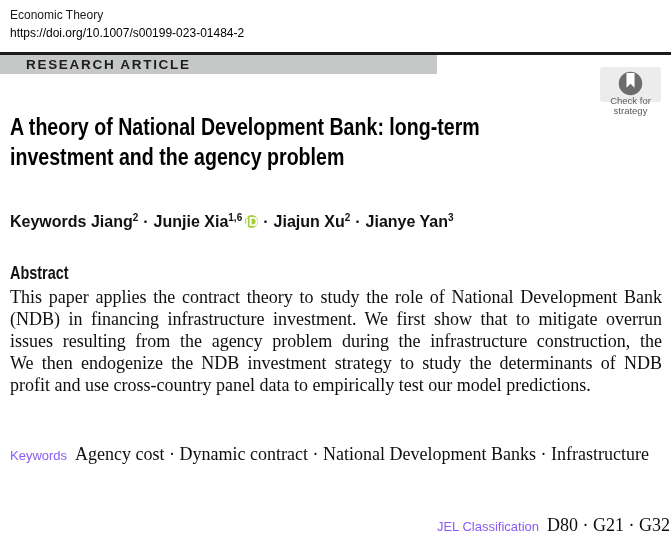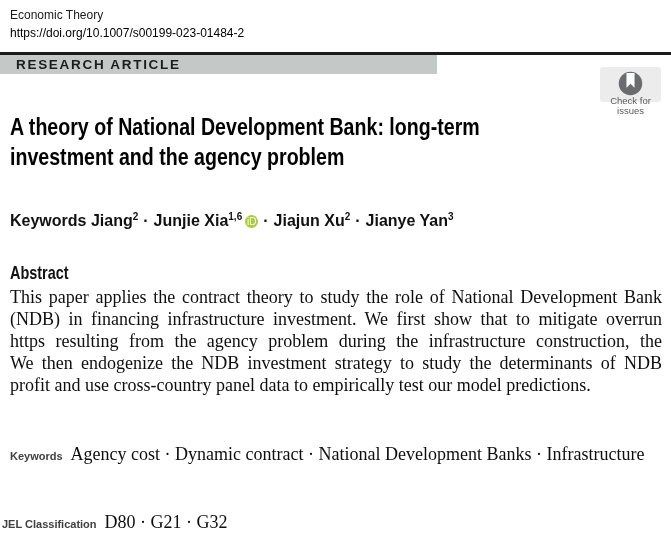--- a/index.html
+++ b/index.html
@@ -9,21 +9,21 @@
   }
   
   .jblock{position:absolute;left:10px;top:6px;font-size:12px;line-height:18px;color:#1a1a1a;}
   .jblock .doi{color:#000000;text-decoration:none;}
   
   .toprule{position:absolute;left:0;top:52px;width:671px;height:3px;background:#1b1b1b;}
   .typebar{
     position:absolute;left:0;top:55px;width:437px;height:19px;background:#c6c7c7;
   }
   .typebar span{
-    display:block;padding-left:16px;font-size:13.5px;font-weight:bold;letter-spacing:1.7px;
+    display:block;padding-left:26px;font-size:13.5px;font-weight:bold;letter-spacing:1.7px;
     line-height:19px;color:#1d1d1d;
   }
   
   .crossmark{
     position:absolute;left:600px;top:67px;width:61px;height:35px;background:#ececec;
     border-radius:3px;text-align:center;cursor:pointer;
   }
   .crossmark svg{display:block;margin:4px auto 0 auto;}
   .cmtext{font-size:9.5px;line-height:10px;color:#595a5c;}
   
@@ -33,45 +33,45 @@
   }
   
   .authors{
     position:absolute;left:10px;top:199px;width:660px;font-size:16px;font-weight:bold;color:#111;
     white-space:nowrap;
   }
   .authors sup{font-size:10px;line-height:0;vertical-align:super;}
   .adot{margin:0 5px;}
   .orcid{
     display:inline-flex;align-items:center;justify-content:center;width:13px;height:13px;
-    border-radius:50%;background:#a6ce39;color:#fff;font-size:10px;font-weight:normal;
+    border-radius:50%;background:#a6ce39;color:#fff;font-size:13px;font-weight:bold;
     margin-left:3px;vertical-align:1px;cursor:pointer;margin-top:16px;
   }
   
   .absh{
     position:absolute;left:10px;top:262px;font-size:18.5px;font-weight:bold;color:#111;
     transform:scaleX(0.78);transform-origin:left top;
   }
   .abstext{
     position:absolute;left:10px;top:286px;width:652px;
     font-family:"Liberation Serif",serif;font-size:18px;line-height:22.1px;color:#0e0e0e;
   }
   .abs-line{text-align:justify;}
   .abs-line.j{text-align-last:justify;}
   
   .kwline{
     position:absolute;left:10px;top:443px;width:652px;
     font-family:"Liberation Serif",serif;font-size:18px;line-height:22.1px;color:#0e0e0e;
   }
   .jelline{
-    position:absolute;left:2px;top:512px;width:652px;
-    font-family:"Liberation Serif",serif;font-size:18px;line-height:20px;color:#0e0e0e;
+    position:absolute;left:18px;top:512px;width:652px;
+    font-family:"Liberation Serif",serif;font-size:18px;line-height:27px;color:#0e0e0e;text-align:right;
   }
   .klabel{
-    font-family:"Liberation Sans",sans-serif;font-size:11px;font-weight:bold;color:#404040;
+    font-family:"Liberation Sans",sans-serif;font-size:13px;font-weight:normal;color:#8b5cf6;
     margin-right:8px;
   }
 </style>
 </head>
 <body>
 
 <div class="page">
 
   <div class="jblock">
     <div>Economic Theory</div>
@@ -83,36 +83,36 @@
   <div class="typebar">
     <span>RESEARCH ARTICLE</span>
   </div>
 
   <div class="crossmark">
     <svg width="25" height="25" viewBox="0 0 26 26">
       <circle cx="13" cy="13" r="12.2" fill="#6b6c6e"></circle>
       <path d="M8.8 2.2 h8.4 v15.2 l-4.2 -4.2 -4.2 4.2 z" fill="#ffffff"></path>
     </svg>
     <div class="cmtext">Check for</div>
-    <div class="cmtext">issues</div>
+    <div class="cmtext">strategy</div>
   </div>
 
   <h1 class="title" style="margin:0">
     <div>A theory of National Development Bank: long-term</div>
     <div>investment and the agency problem</div>
   </h1>
 
   <div class="authors"><span><span>Keywords Jiang</span><sup>2</sup></span><span class="adot">·</span><span><span>Junjie Xia</span><sup>1,6</sup><span class="orcid">iD</span></span><span class="adot">·</span><span><span>Jiajun Xu</span><sup>2</sup></span><span class="adot">·</span><span><span>Jianye Yan</span><sup>3</sup></span></div>
 
   <h2 class="absh" style="margin:0">Abstract</h2>
 
   <div class="abstext">
     <div class="abs-line j">This paper applies the contract theory to study the role of National Development Bank</div>
     <div class="abs-line j">(NDB) in financing infrastructure investment. We first show that to mitigate overrun</div>
-    <div class="abs-line j">https resulting from the agency problem during the infrastructure construction, the</div>
+    <div class="abs-line j">issues resulting from the agency problem during the infrastructure construction, the</div>
     <div class="abs-line j">We then endogenize the NDB investment strategy to study the determinants of NDB</div>
     <div class="abs-line">profit and use cross-country panel data to empirically test our model predictions.</div>
   </div>
 
   <div class="kwline">
     <span class="klabel">Keywords</span><span>Agency cost&nbsp;· Dynamic contract&nbsp;· National Development Banks&nbsp;· Infrastructure</span>
   </div>
 
   <div class="jelline">
     <span class="klabel">JEL Classification</span><span>D80&nbsp;· G21&nbsp;· G32</span>

